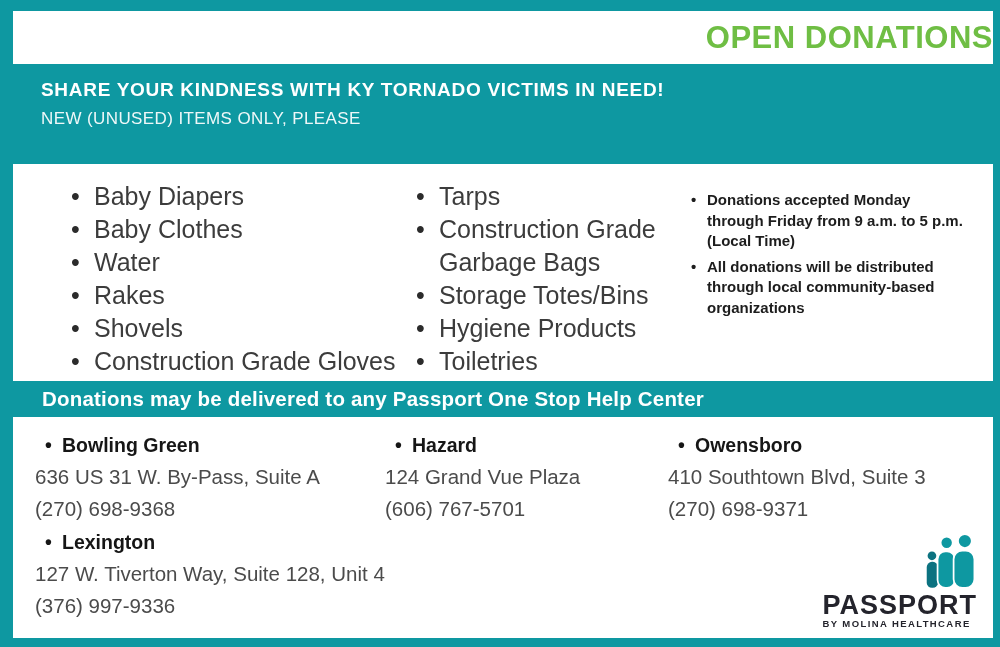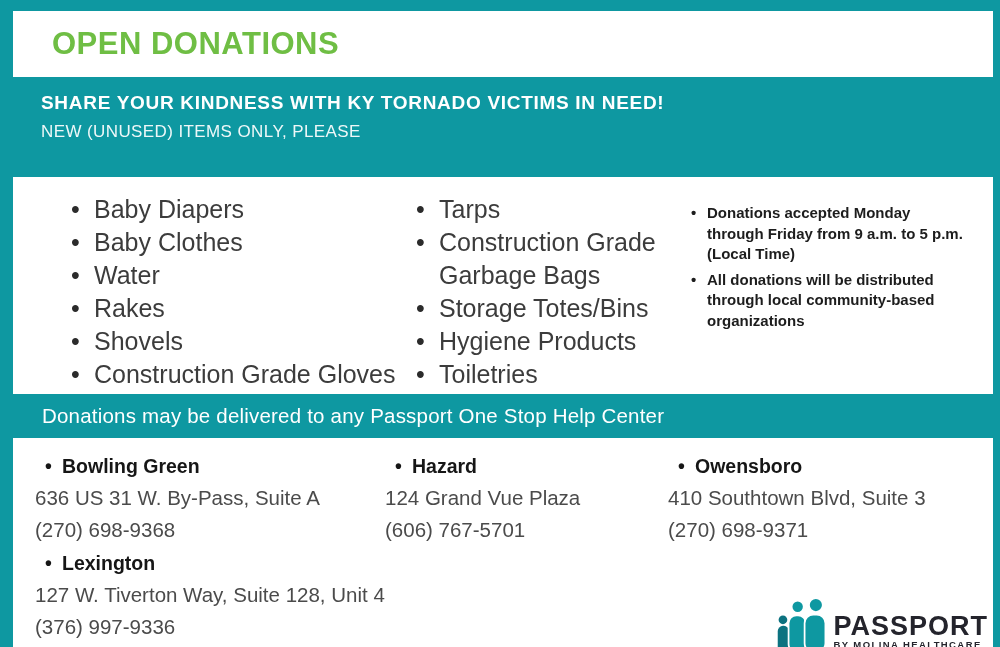--- a/index.html
+++ b/index.html
@@ -8,53 +8,53 @@
     width:1000px;height:647px;
     background:#0E98A1;
     padding:11px 7px 17px 13px;
     display:flex;flex-direction:column;
     font-family:"Liberation Sans", sans-serif;
     position:relative;
   }
   .band{box-sizing:border-box;flex-shrink:0;}
 
   
-  .band-header{height:66px;background:#ffffff;display:flex;align-items:center;padding-left:39px;}
+  .band-header{height:53px;background:#ffffff;display:flex;align-items:center;padding-left:13px;justify-content:flex-end;}
   .main-title{color:#6FBE44;font-size:31px;font-weight:800;letter-spacing:0.5px;}
 
   
   .band-teal1{height:100px;background:#0E98A1;color:#ffffff;padding:15px 0 0 28px;}
   .headline{font-size:19px;font-weight:700;letter-spacing:0.7px;}
   .subheadline{font-size:17px;font-weight:400;opacity:0.93;margin-top:8px;letter-spacing:0.4px;}
 
   
   .band-items{height:217px;background:#ffffff;display:flex;padding:16px 10px 0 48px;color:#3C3C3C;}
   .items-col1{width:345px;}
   .items-col2{width:272px;}
   .items-col3{flex:1;padding:10px 16px 0 6px;}
   ul.items{list-style:none;margin:0;padding:0;font-size:25px;}
   ul.items li{position:relative;padding-left:33px;line-height:33px;}
   ul.items li::before{content:"\2022";position:absolute;left:10px;color:#2b2b2b;}
   ul.notes{list-style:none;margin:0;padding:0;font-size:15px;font-weight:700;color:#1d1d1d;line-height:20.5px;}
   ul.notes li{position:relative;padding-left:23px;margin-bottom:5px;}
   ul.notes li::before{content:"\2022";position:absolute;left:7px;}
 
   
-  .band-teal2{height:44px;background:#0E98A1;color:#ffffff;display:flex;align-items:center;padding-left:29px;font-size:20.5px;font-weight:400;letter-spacing:0.2px;}
+  .band-teal2{height:36px;background:#0E98A1;color:#ffffff;display:flex;align-items:center;padding-left:29px;font-size:20.5px;font-weight:700;letter-spacing:0.2px;}
 
   
   .band-locations{height:221px;background:#ffffff;position:relative;padding:13px 4px 0 22px;}
   .loc-grid{display:grid;grid-template-columns:350px 283px 1fr;}
   .loc{margin-bottom:3px;}
   .loc-name{font-size:19.5px;font-weight:700;color:#161616;padding-left:27px;line-height:31px;position:relative;}
   .loc-name::before{content:"\2022";position:absolute;left:10px;color:#161616;}
   .loc-line{font-size:20.5px;color:#4b4b4b;line-height:31.5px;white-space:nowrap;}
 
   
-  .logo{position:absolute;right:5px;bottom:7px;display:flex;align-items:flex-end;gap:5px;}
+  .logo{position:absolute;right:16px;bottom:7px;display:flex;align-items:flex-end;gap:5px;flex-direction:column;}
   .logo-icon{width:52px;height:54px;flex-shrink:0;}
   .logo-text{padding-bottom:2px;}
   .logo-brand{font-size:27px;font-weight:700;color:#24242C;letter-spacing:1px;line-height:25px;}
   .logo-tagline{font-size:9.5px;font-weight:700;color:#24242C;letter-spacing:1.4px;}
 </style>
 </head>
 <body>
 
 <div class="poster">
 

